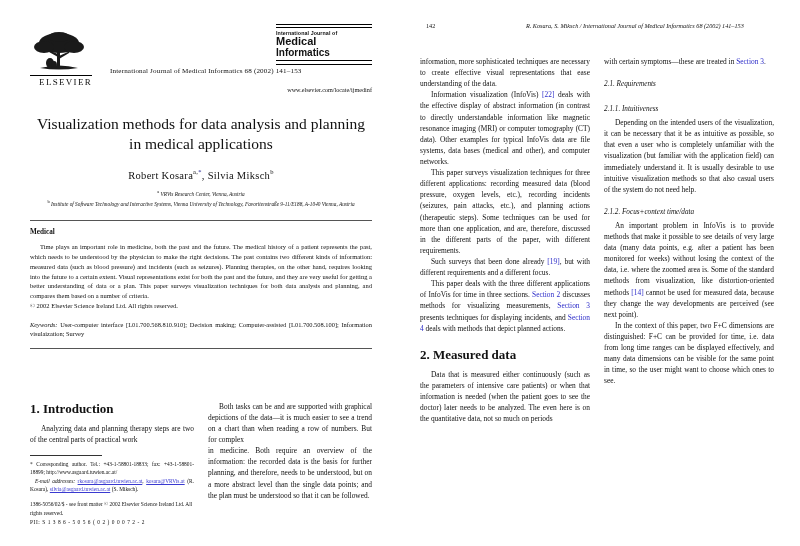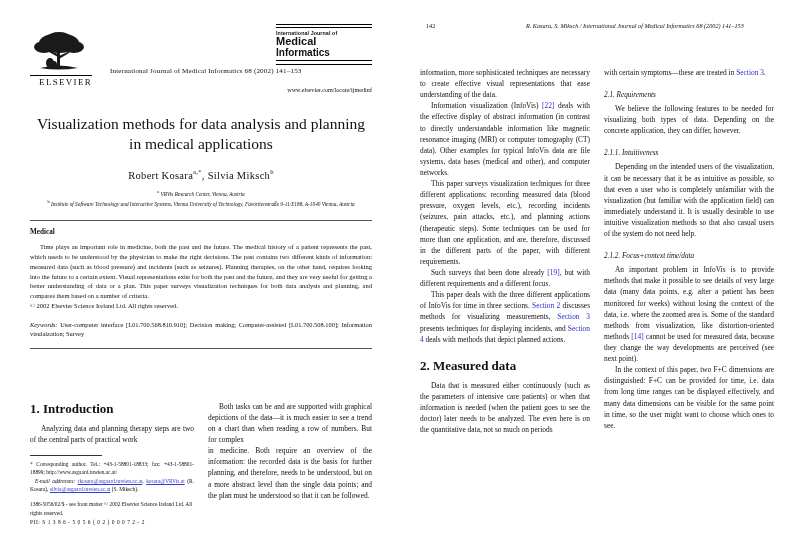--- a/index.html
+++ b/index.html
@@ -1,20 +1,20 @@
 <!DOCTYPE html>
 <html><head>
 <meta charset="utf-8">
 <style>
   html,body{margin:0;padding:0;background:#ffffff;}
   body{width:800px;height:546px;overflow:hidden;font-family:"Liberation Serif",serif;color:#111;}
   .spread{position:relative;width:800px;height:546px;background:#fff;display:flex;}
   .page{position:relative;height:546px;background:#fff;box-sizing:border-box;}
   .page-left{width:400px;padding:22px 28px 8px 30px;}
-  .page-right{width:400px;padding:51px 26px 8px 20px;}
+  .page-right{width:400px;padding:40px 26px 8px 20px;}
 
   
   .masthead{position:relative;height:72px;}
   .elsevier{position:absolute;left:0;top:8px;width:62px;text-align:right;}
   .elsevier svg{display:block;}
   .elsevier .etext{font-family:"Liberation Serif",serif;font-size:9px;letter-spacing:1.3px;margin-top:1px;border-top:1px solid #000;padding-top:1px;}
   .journal-line{position:absolute;left:80px;top:45px;font-size:7.1px;letter-spacing:.15px;white-space:nowrap;}
   .jlogo{position:absolute;right:0;top:2px;width:96px;text-align:left;}
   .jlogo .rule-top{border-top:1.6px solid #000;border-bottom:1.6px solid #000;height:2.4px;margin-bottom:2px;}
   .jlogo .rule-bot{border-top:1.6px solid #000;border-bottom:1.6px solid #000;height:2.4px;margin-top:2px;}
@@ -184,21 +184,20 @@
         <div class="spacer-m"></div>
         <div class="sec-head">2. Measured data</div>
         <p class="body ind">Data that is measured either continuously (such as the parameters of intensive care patients) or when that information is needed (when the patient goes to see the doctor) later needs to be analyzed. The even here is on the quantitative data, not so much on periods</p>
       </div>
 
       <div class="col">
         <p class="body"><span>with certain symptoms—these are treated in </span><span class="lnk">Section 3</span><span>.</span></p>
 
         <div class="spacer-m"></div>
         <div class="sec-head-i">2.1. Requirements</div>
-        <p class="body ind">We believe the following features to be needed for visualizing both types of data. Depending on the concrete application, they can differ, however.</p>
 
         <div class="spacer-m"></div>
         <div class="sec-head-i">2.1.1. Intuitiveness</div>
         <p class="body ind">Depending on the intended users of the visualization, it can be necessary that it be as intuitive as possible, so that even a user who is completely unfamiliar with the visualization (but familiar with the application field) can immediately understand it. It is usually desirable to use intuitive visualization methods so that also casual users of the system do not need help.</p>
 
         <div class="spacer-m"></div>
         <div class="sec-head-i">2.1.2. Focus+context time/data</div>
         <p class="body ind"><span>An important problem in InfoVis is to provide methods that make it possible to see details of very large data (many data points, e.g. after a patient has been monitored for weeks) without losing the context of the data, i.e. where the zoomed area is. Some of the standard methods from visualization, like distortion-oriented methods </span><span class="lnk">[14]</span><span> cannot be used for measured data, because they change the way developments are perceived (see next point).</span></p>
 
         <p class="body ind">In the context of this paper, two F+C dimensions are distinguished: F+C can be provided for time, i.e. data from long time ranges can be displayed effectively, and many data dimensions can be visible for the same point in time, so the user might want to choose which ones to see.</p>

